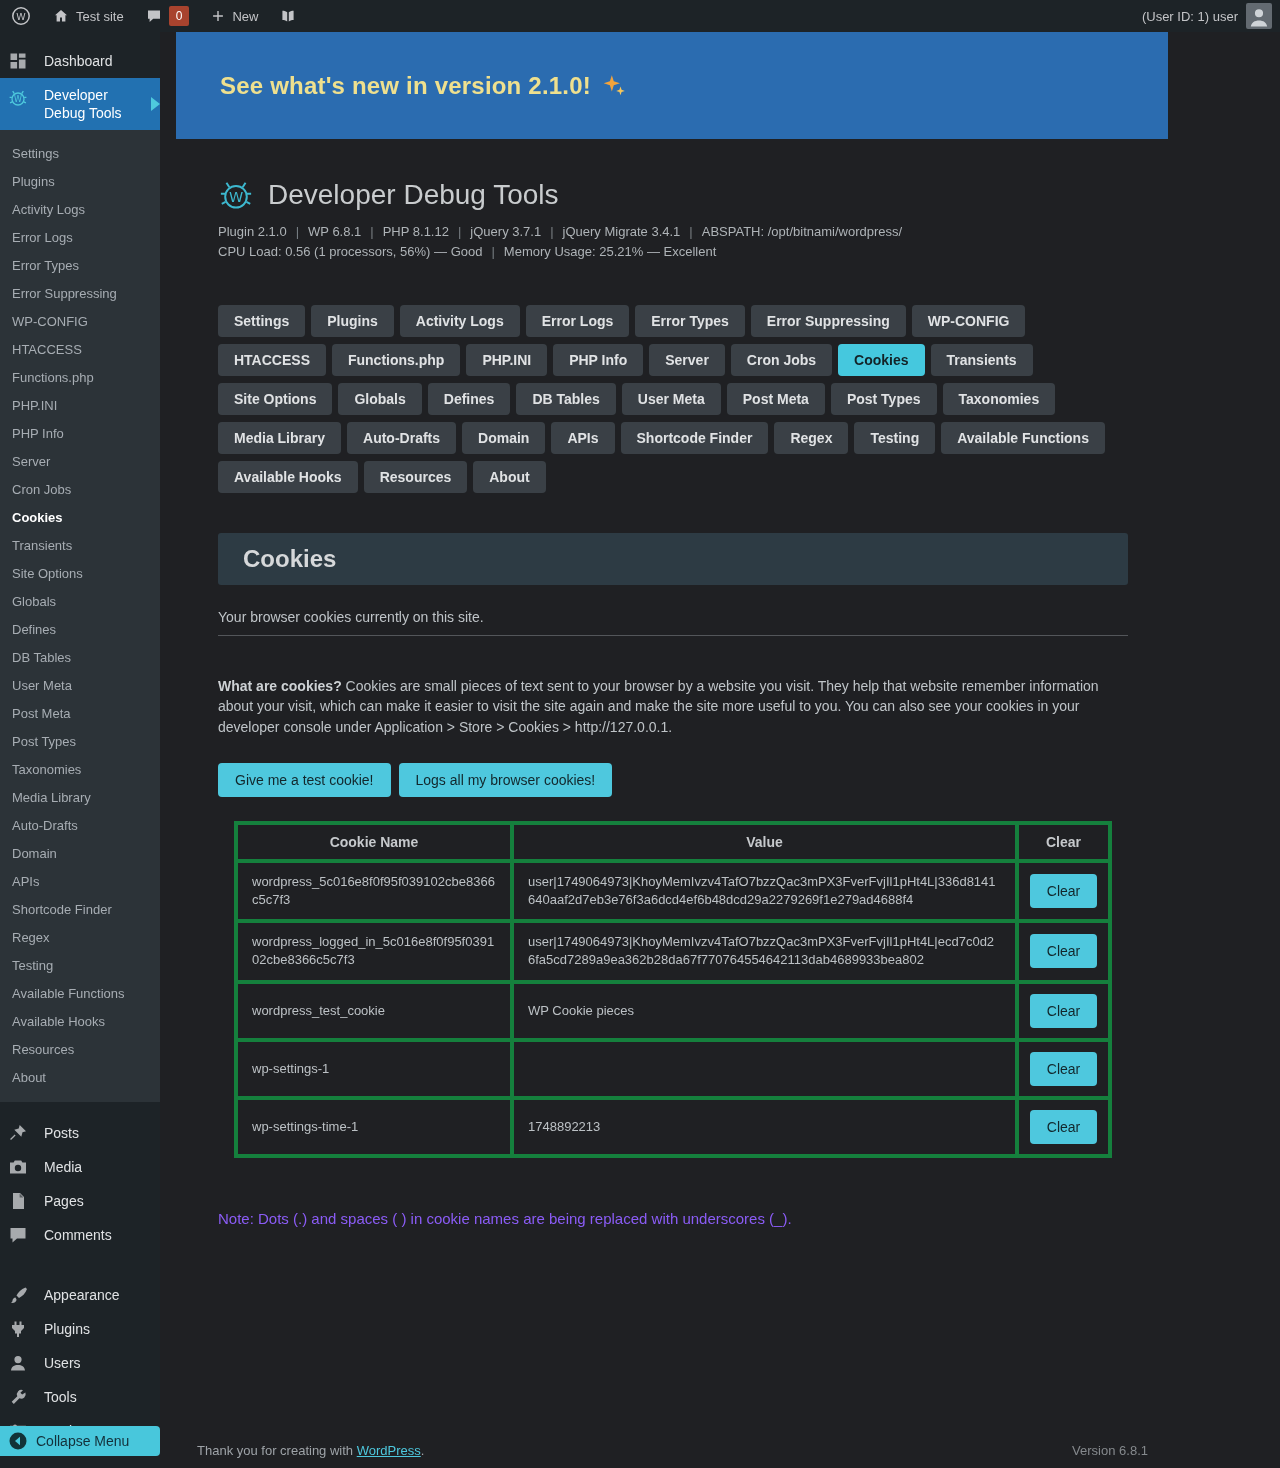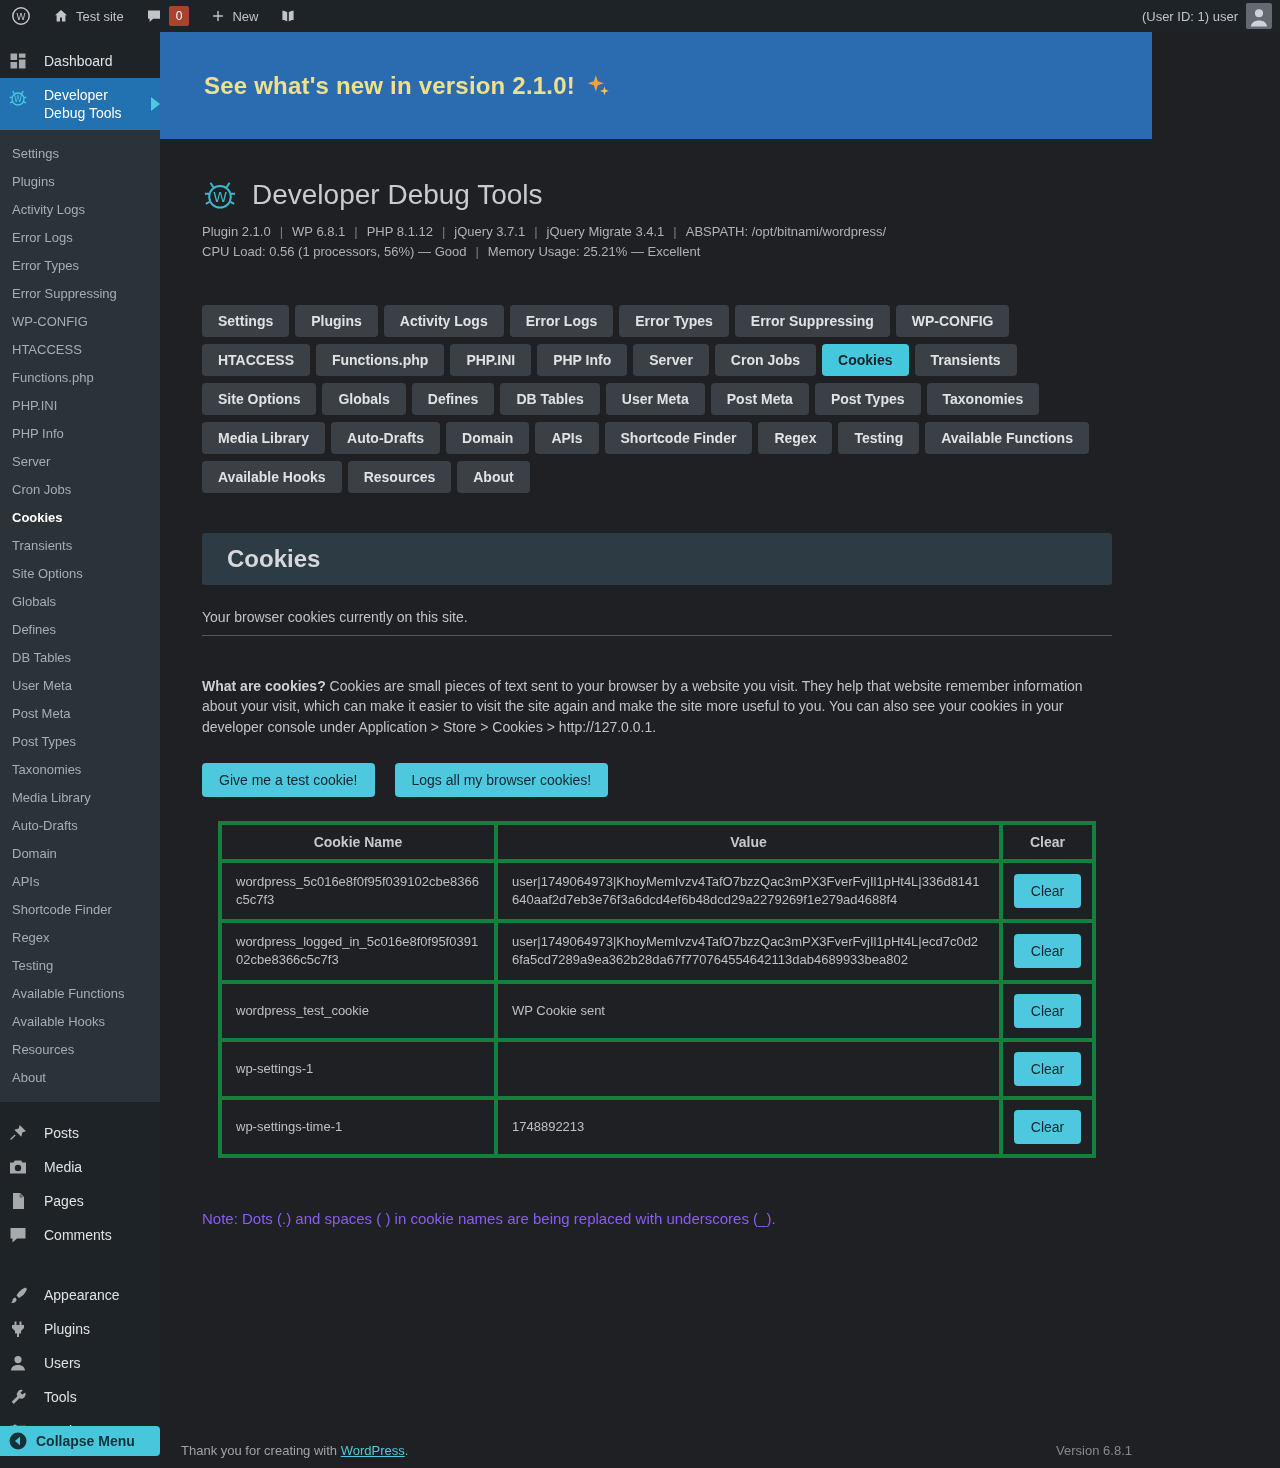--- a/index.html
+++ b/index.html
@@ -30,24 +30,24 @@
 .menu-item.active .mi-label{line-height:1.3}
 .menu-item.active::after{content:"";position:absolute;right:0;top:50%;transform:translateY(-50%);
   border:7px solid transparent;border-left:9px solid #4ec9dd;border-right:0}
 .submenu{background:#2c3338;padding:10px 0}
 .sub-item{display:block;padding:7px 12px;font-size:13px;line-height:14px;color:#a7adb3;text-decoration:none}
 .sub-item.current{color:#fff;font-weight:bold}
 .menu-group{margin-top:14px}
 .menu-sep{height:12px}
 .collapse-btn{position:absolute;bottom:12px;left:0;width:160px;height:30px;background:#48c7dc;
   color:#13303a;display:flex;align-items:center;gap:8px;padding:0 8px;font-size:14px;
-  border-radius:0 4px 4px 0;border:none;font-weight:bold}
-
-
-.main{position:absolute;top:32px;left:160px;width:992px;height:1436px;background:#1f2023}
+  border-radius:0 4px 4px 0;border:none;font-weight:normal}
+
+
+.main{position:absolute;top:32px;left:176px;width:992px;height:1436px;background:#1f2023}
 .banner{height:107px;background:#2b6cb0;display:flex;align-items:center;padding-left:44px;cursor:pointer}
 .banner-text{font-size:24px;font-weight:bold;color:#efe08e;letter-spacing:.2px}
 .banner .sparkle{margin-left:10px}
 
 .content{padding:38px 40px 0 42px}
 .hd{display:flex;align-items:center;gap:14px}
 .hd .icon{color:#3db8cf}
 .page-title{font-size:28px;font-weight:400;color:#c9ccce}
 .meta{margin-top:11px;font-size:13px;color:#aeb3b7}
 .meta + .meta{margin-top:5px}
@@ -57,21 +57,21 @@
 .tab{background:#3a4046;color:#e0e2e4;font-size:14px;font-weight:bold;padding:8px 16px;
   border:none;border-radius:4px;line-height:16px}
 .tab.active{background:#45c8de;color:#132327}
 
 .panel{margin-top:40px;background:#2d3b44;border-radius:3px;padding:12px 25px}
 .panel h2{font-size:24px;font-weight:bold;color:#d6d8da}
 .subtitle{margin-top:24px;font-size:14px;color:#bfc4c8;padding-bottom:10px;border-bottom:1px solid #53565a}
 .info{margin-top:40px;font-size:14px;line-height:1.45;color:#bfc4c8}
 .info strong{color:#cdd1d4}
 
-.actions{margin-top:26px;display:flex;gap:20px}
+.actions{margin-top:26px;display:flex;gap:8px}
 .btn{background:#4ec8de;color:#12272c;font-size:14px;padding:9px 17px;border:none;border-radius:4px;line-height:16px}
 
 .cookie-table{margin:24px 16px 0;width:calc(100% - 32px);border-collapse:collapse}
 .cookie-table th,.cookie-table td{border:4px solid #15803d}
 .cookie-table th{font-size:14px;font-weight:bold;color:#c6c9cc;padding:9px 8px;text-align:center}
 .cookie-table td{font-size:13px;color:#bcc1c5;padding:10px 14px;vertical-align:middle}
 .cookie-table td.name{width:276px;word-break:break-all;line-height:1.4}
 .cookie-table td.value{word-break:break-all;line-height:1.4}
 .cookie-table td.clear{width:93px;text-align:center;padding:10px 9px}
 
@@ -378,21 +378,21 @@
             <td class="value">user|1749064973|KhoyMemIvzv4TafO7bzzQac3mPX3FverFvjIl1pHt4L|336d8141640aaf2d7eb3e76f3a6dcd4ef6b48dcd29a2279269f1e279ad4688f4</td>
             <td class="clear"><button class="btn">Clear</button></td>
           </tr>
           <tr>
             <td class="name">wordpress_logged_in_5c016e8f0f95f039102cbe8366c5c7f3</td>
             <td class="value">user|1749064973|KhoyMemIvzv4TafO7bzzQac3mPX3FverFvjIl1pHt4L|ecd7c0d26fa5cd7289a9ea362b28da67f770764554642113dab4689933bea802</td>
             <td class="clear"><button class="btn">Clear</button></td>
           </tr>
           <tr>
             <td class="name">wordpress_test_cookie</td>
-            <td class="value">WP Cookie sent</td>
+            <td class="value">WP Cookie pieces</td>
             <td class="clear"><button class="btn">Clear</button></td>
           </tr>
           <tr>
             <td class="name">wp-settings-1</td>
             <td class="value"></td>
             <td class="clear"><button class="btn">Clear</button></td>
           </tr>
           <tr>
             <td class="name">wp-settings-time-1</td>
             <td class="value">1748892213</td>

